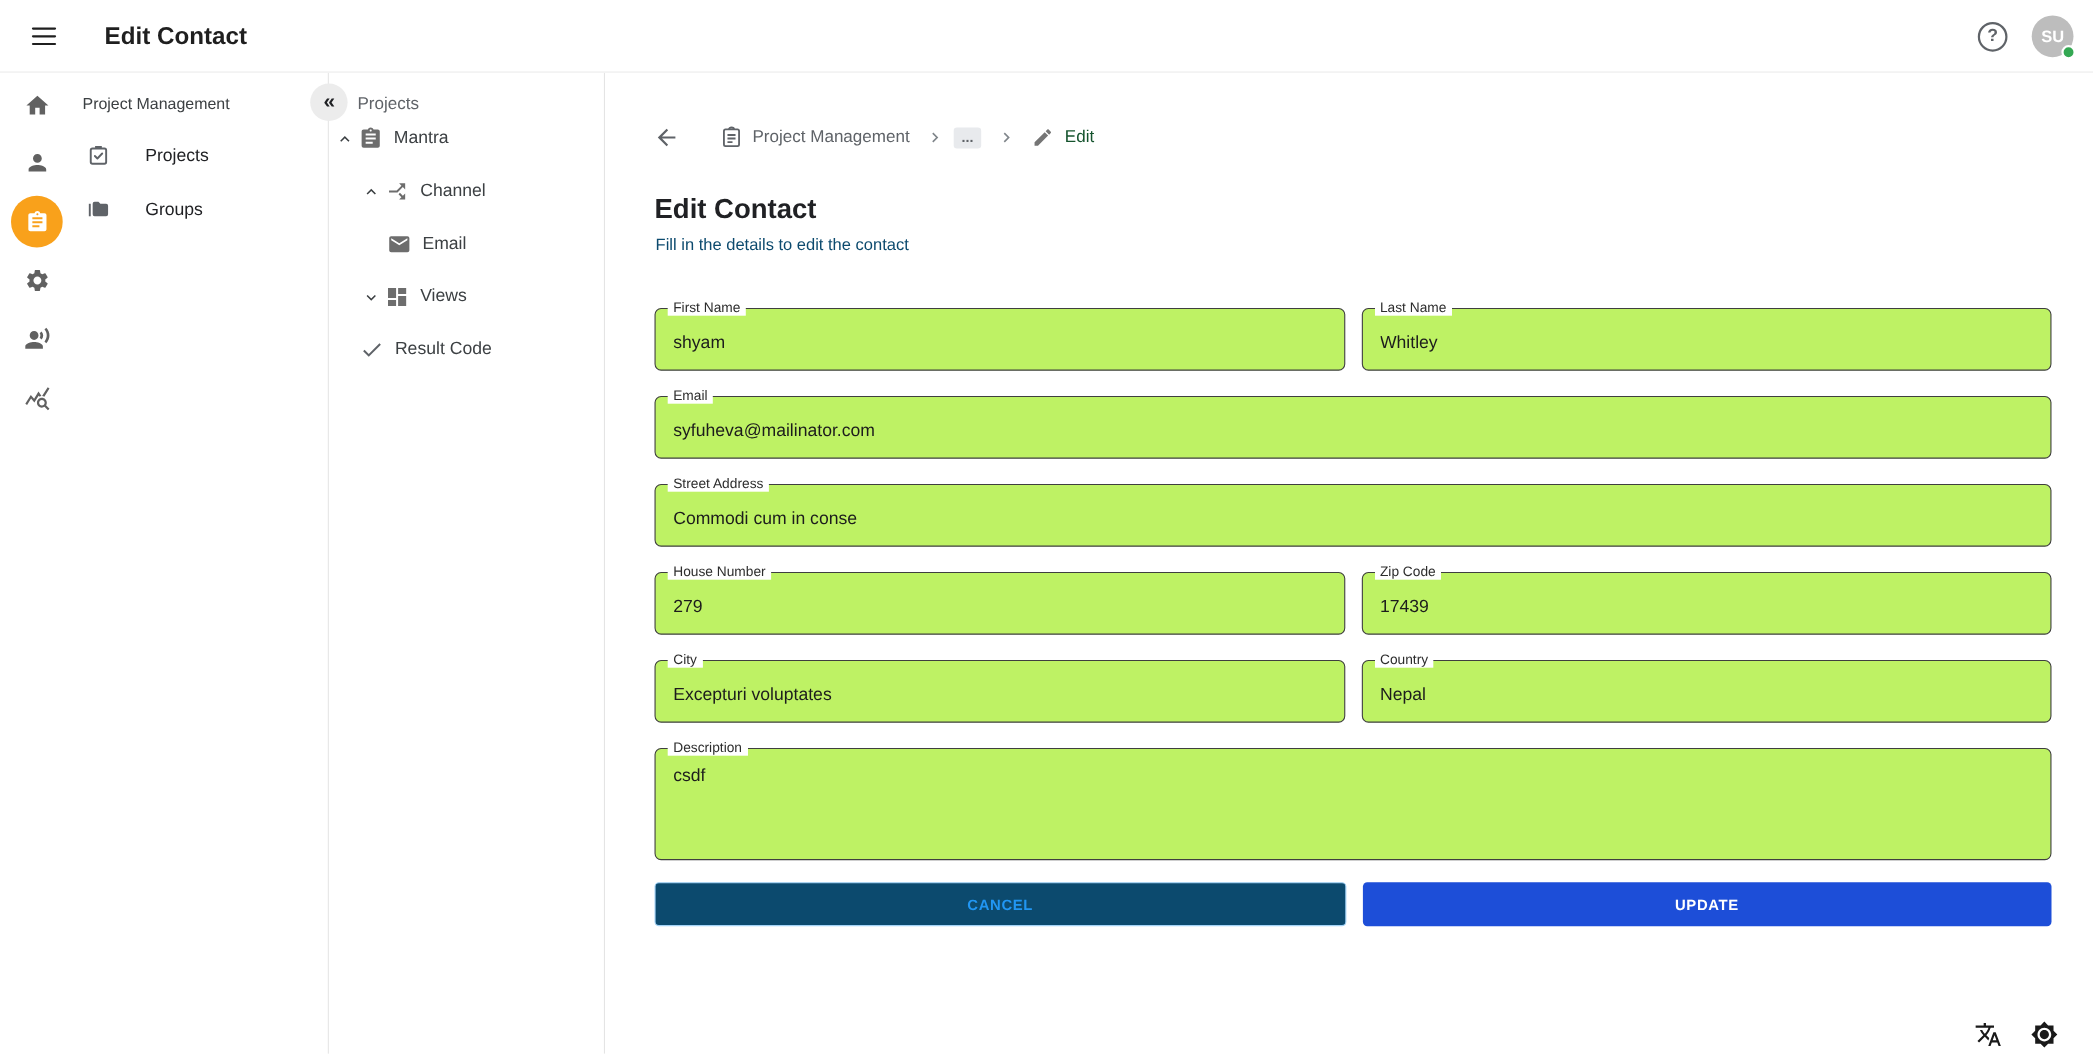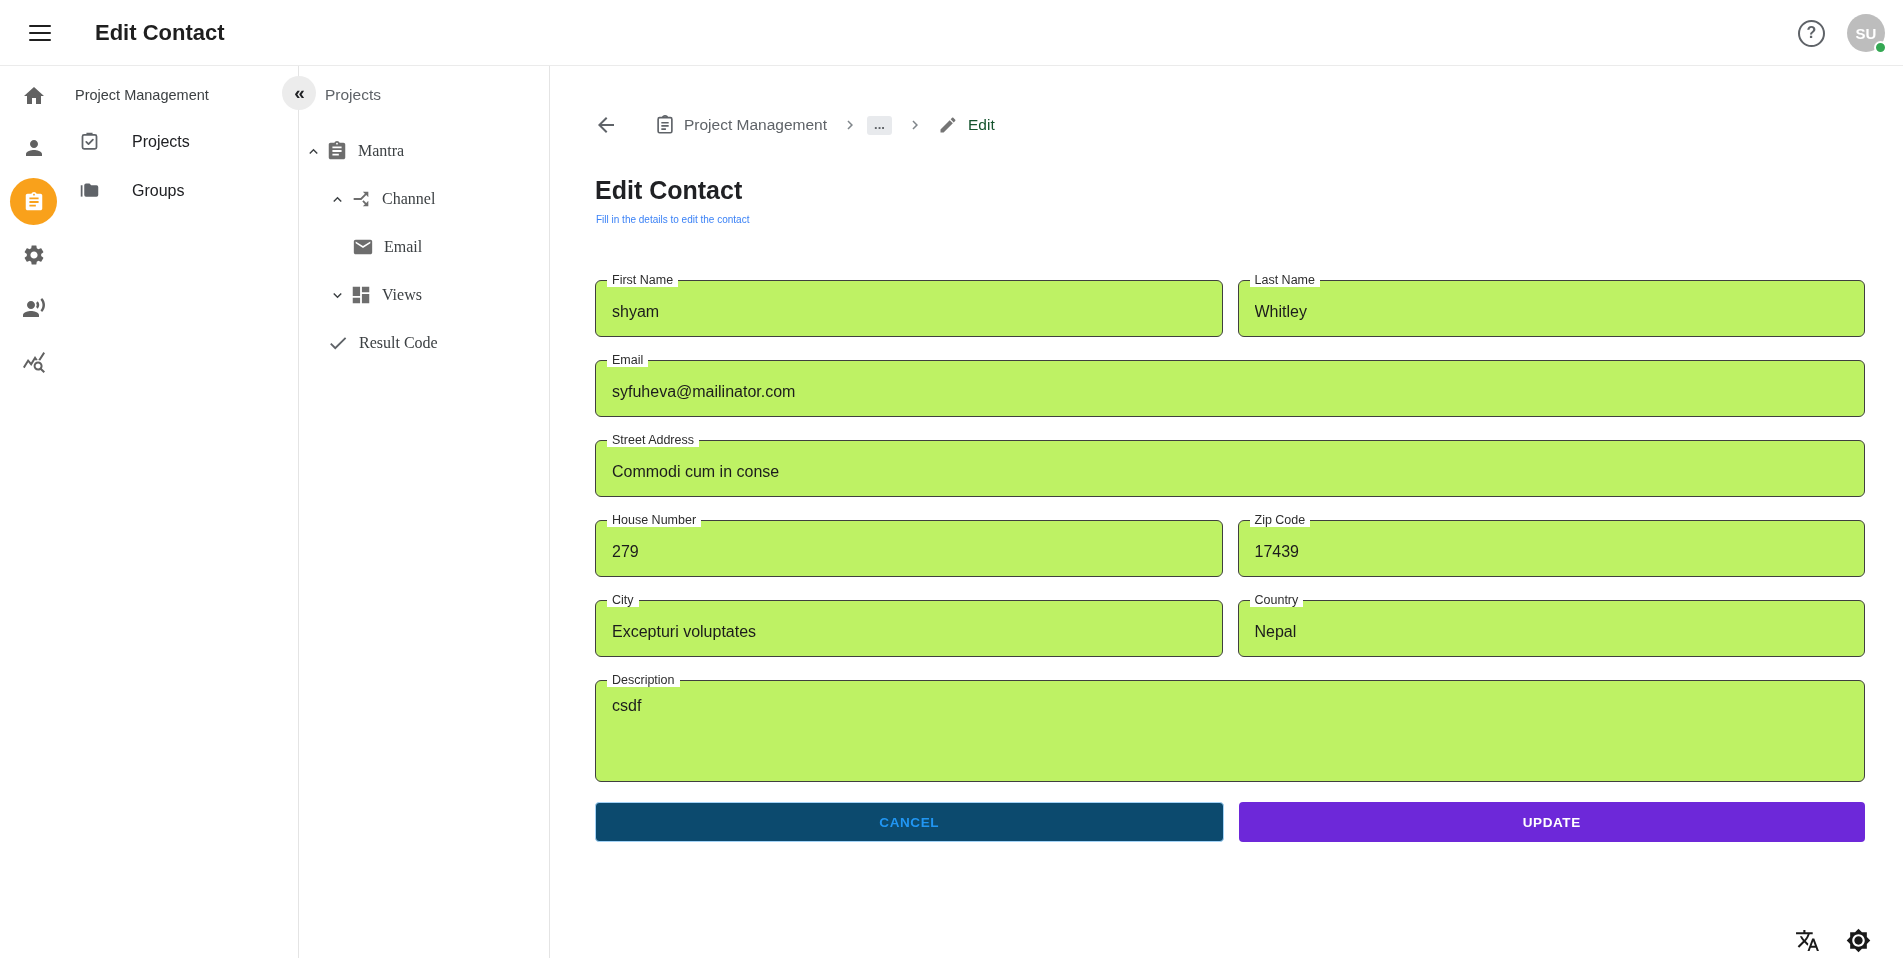--- a/index.html
+++ b/index.html
@@ -23,57 +23,57 @@
   .rail-active { position:absolute; left:10px; top:112px; width:47px; height:47px; border-radius:50%; background:#F9A11B; display:flex; align-items:center; justify-content:center; color:#fff; cursor:pointer; }
   .section-label { position:absolute; left:75px; top:21px; font-size:14.5px; color:#3c4043; }
   .side-row { position:absolute; left:79px; display:flex; align-items:center; cursor:pointer; }
   .side-row .ic { width:21px; height:21px; color:#5f6368; }
   .side-row .lbl { margin-left:32px; font-size:16px; color:#202124; }
 
   
   .tree-panel { position:absolute; left:299px; top:66px; bottom:0; width:251px; background:#fff; border-right:1px solid #e4e4e4; }
   .collapse-btn { position:absolute; left:-17px; top:10px; width:34px; height:34px; border-radius:50%; background:#ececec; color:#202124; font-size:19px; font-weight:700; display:flex; align-items:center; justify-content:center; cursor:pointer; z-index:3; letter-spacing:-1px; }
   .tree-title { position:absolute; left:26px; top:20px; font-size:15.5px; color:#5f6368; }
-  .tree-list { position:absolute; left:0; top:61px; right:0;font-family:Liberation Serif, serif; }
+  .tree-list { position:absolute; left:0; top:36px; right:0; }
   .tree-row { height:48px; display:flex; align-items:center; cursor:pointer; }
   .tree-row .caret { width:17px; height:17px; color:#3c4043; flex:0 0 auto; }
   .tree-row .nic { width:22px; height:22px; color:#6d6d6d; margin-left:4px; flex:0 0 auto; }
   .tree-row .tlbl { margin-left:10px; font-size:16px; color:#3c4043; white-space:nowrap; }
   .ind0 { padding-left:6px; } .ind1 { padding-left:30px; } .ind2 { padding-left:53px; } .ind-rc { padding-left:28px; }
 
   
   .main { position:absolute; left:550px; top:66px; right:0; bottom:0; background:#fff; }
   .crumbs { position:absolute; left:44px; top:44px; height:30px; display:flex; align-items:center; }
   .back-ic { width:24px; height:24px; color:#5f6368; cursor:pointer; }
   .crumb-doc { width:22px; height:22px; color:#5f6368; margin-left:36px; }
   .crumb-txt { margin-left:8px; font-size:15.5px; color:#5f6368; cursor:pointer; }
   .crumb-sep { width:18px; height:18px; color:#80868b; margin:0 8px 0 14px; }
   .crumb-chip { min-width:25px; height:19px; padding:0 5px; background:#e8eaed; border-radius:3px; color:#5f6368; font-size:13px; font-weight:700; display:flex; align-items:center; justify-content:center; cursor:pointer; line-height:10px; }
   .crumb-pencil { width:20px; height:20px; color:#757575; margin-left:6px; }
   .crumb-current { margin-left:10px; font-size:15.5px; color:#14532d; }
 
   .page-heading { position:absolute; left:45px; top:110px; font-size:25px; font-weight:600; color:#202124; }
-  .page-sub { position:absolute; left:46px; top:148px; font-size:10px; color:#3b82f6; }
+  .page-sub { position:absolute; left:46px; top:148px; font-size:15px; color:#0c4a6e; }
 
   .form { position:absolute; left:45px; top:214px; width:1270px; }
   .frow { display:flex; gap:15px; margin-bottom:23px; }
   .field { position:relative; border:1.2px solid #3f3f3f; border-radius:6px; background:#bef264; height:57px; flex:1; }
   .field.fixed { flex:0 0 180px; }
   .field.tall { height:102px; }
   .flabel { position:absolute; top:-8px; left:11px; background:#fff; padding:0 5px; font-size:12.5px; color:#2d2d2d; white-space:nowrap; }
   .field input { width:100%; height:100%; border:none; outline:none; background:transparent; padding:6px 16px 0 16px; font-size:16px; color:#1c1c1c; font-family:inherit; }
   .field textarea { width:100%; height:100%; border:none; outline:none; background:transparent; resize:none; padding:16px 16px 0 16px; font-size:16px; color:#1c1c1c; font-family:inherit; }
   .select-box { display:flex; align-items:center; height:100%; padding:6px 12px 0 16px; cursor:pointer; }
   .select-val { flex:1; font-size:16px; color:#1c1c1c; }
   .select-caret { width:0; height:0; border-left:5.5px solid transparent; border-right:5.5px solid transparent; border-top:6px solid #5f6368; }
 
   .btn-row { display:flex; gap:15px; margin-top:-3px; }
   .btn { flex:1; height:40px; border-radius:4px; font-size:13.5px; font-weight:700; letter-spacing:0.6px; display:flex; align-items:center; justify-content:center; cursor:pointer; font-family:inherit; }
   .btn-cancel { background:#0c4a6e; border:1px solid #a3d3f7; color:#2196F3; }
-  .btn-update { background:#6d28d9; border:none; color:#fff; }
+  .btn-update { background:#1d4ed8; border:none; color:#fff; }
 
   .corner-tools { position:absolute; right:32px; bottom:5px; display:flex; align-items:center; gap:26px; }
   .corner-tools .cic { width:25px; height:25px; color:#1a1a1a; cursor:pointer; }
 </style>
 </head>
 <body>
 
 <header class="topbar">
   <div class="hamburger">
       <span></span>

